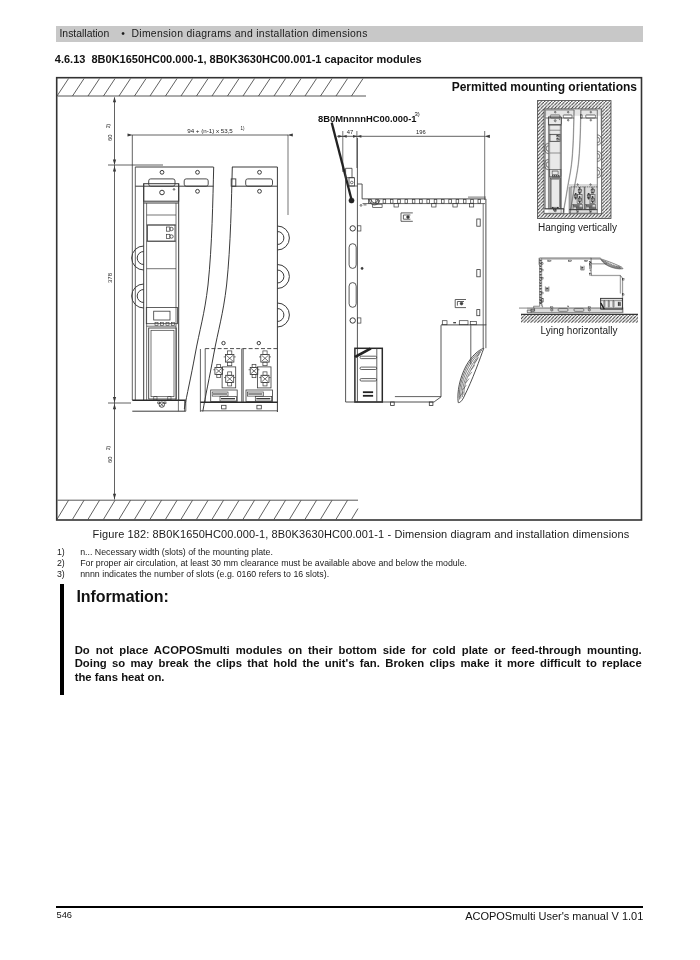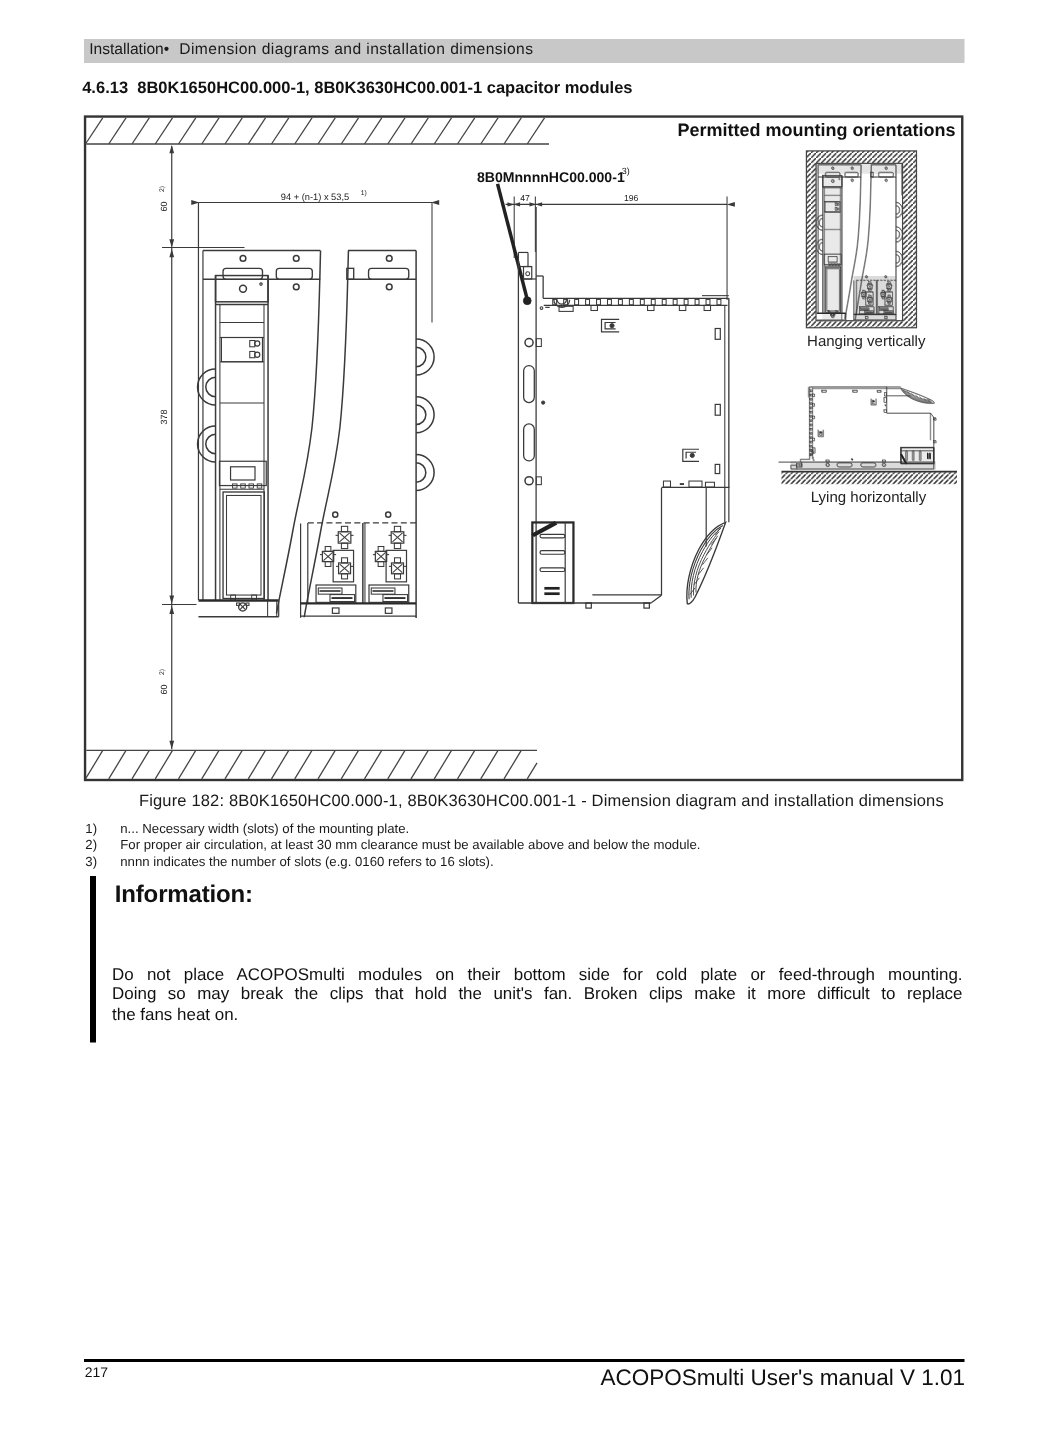--- a/index.html
+++ b/index.html
@@ -1,20 +1,20 @@
 <!DOCTYPE html>
 <html><head><meta charset="utf-8">
 <style>
 html,body{margin:0;padding:0;background:#fff;width:700px;height:960px;overflow:hidden}
 body{position:relative;font-family:"Liberation Sans",sans-serif;color:#111}
 .abs{position:absolute}
 .jl{text-align:justify;text-align-last:justify}
 </style></head>
 <body>
-<div class="abs" style="left:56.3px;top:26px;width:586.7px;height:16.3px;background:#c8c8c8;font-size:10.4px;line-height:16.6px;padding-left:3.2px;box-sizing:border-box;color:#1a1a1a">Installation<span style="letter-spacing:0.3px">•&nbsp;&nbsp;Dimension diagrams and installation dimensions</span></div>
+<div class="abs" style="left:56.3px;top:26px;width:586.7px;height:16.3px;background:#c8c8c8;font-size:10.4px;line-height:16.6px;padding-left:3.2px;box-sizing:border-box;color:#1a1a1a">Installation<span style="margin-left:12px;letter-spacing:0.3px">•&nbsp;&nbsp;Dimension diagrams and installation dimensions</span></div>
 <div class="abs" style="left:54.8px;top:52.5px;font-size:11px;font-weight:bold">4.6.13&nbsp; 8B0K1650HC00.000-1, 8B0K3630HC00.001-1 capacitor modules</div>
 <svg width="700" height="530" viewBox="0 0 700 530" style="position:absolute;left:0;top:0">
 <defs>
 <pattern id="fh" width="3.4" height="3.4" patternUnits="userSpaceOnUse">
         <path d="M-1,4.4 L4.4,-1" stroke="#333" stroke-width="1.0" fill="none"></path>
       </pattern>
 <pattern id="bh" width="5" height="5" patternUnits="userSpaceOnUse">
         <path d="M-1,6 L6,-1" stroke="#555" stroke-width="0.8" fill="none"></path>
       </pattern>
 </defs>
@@ -351,19 +351,19 @@
 <div class="abs" style="left:92.6px;top:527.5px;font-size:11px;letter-spacing:0.11px;color:#1a1a1a">Figure 182: 8B0K1650HC00.000-1, 8B0K3630HC00.001-1 - Dimension diagram and installation dimensions</div>
 <div class="abs" style="left:56.9px;top:547.3px;font-size:8.8px;line-height:10.7px;color:#1a1a1a">
 <div>1)<span class="fnt" style="position:absolute;left:23.3px;width:500px">n... Necessary width (slots) of the mounting plate.</span></div>
 <div>2)<span class="fnt" style="position:absolute;left:23.3px;width:500px">For proper air circulation, at least 30 mm clearance must be available above and below the module.</span></div>
 <div>3)<span class="fnt" style="position:absolute;left:23.3px;width:500px">nnnn indicates the number of slots (e.g. 0160 refers to 16 slots).</span></div>
 </div>
 <div class="abs" style="left:59.5px;top:584.3px;width:4.8px;height:110.5px;background:#000"></div>
 <div class="abs" style="left:76.5px;top:588px;font-size:16px;font-weight:bold;letter-spacing:-0.1px">Information:</div>
 <div class="abs" style="left:74.7px;top:611.8px;width:567px;font-size:11.3px;font-weight:bold;line-height:13.4px">
 </div>
-<div class="abs" style="left:74.7px;top:643.8px;width:567px;font-size:11.3px;font-weight:normal;line-height:13.4px">
+<div class="abs" style="left:74.7px;top:643.8px;width:567px;font-size:11.3px;font-weight:bold;line-height:13.4px">
 <div class="jl">Do not place ACOPOSmulti modules on their bottom side for cold plate or feed-through mounting.</div>
 <div class="jl">Doing so may break the clips that hold the unit's fan. Broken clips make it more difficult to replace</div>
 <div>the fans heat on.</div>
 </div>
 <div class="abs" style="left:56px;top:906.3px;width:587px;height:1.6px;background:#000"></div>
-<div class="abs" style="left:56.5px;top:909.8px;font-size:9.3px">217</div>
-<div class="abs" style="left:56px;top:909.8px;width:587.3px;text-align:right;font-size:15px">ACOPOSmulti User's manual V 1.01</div>
+<div class="abs" style="left:56.5px;top:909.8px;font-size:9.3px">546</div>
+<div class="abs" style="left:56px;top:909.8px;width:587.3px;text-align:right;font-size:11px">ACOPOSmulti User's manual V 1.01</div>
 </body></html>

